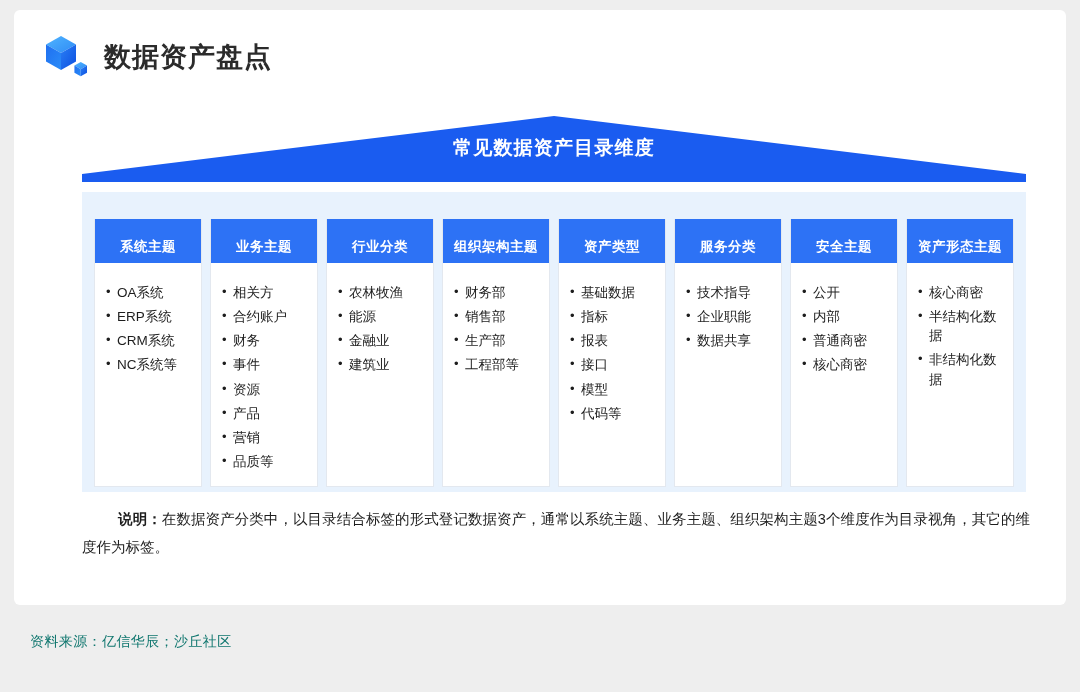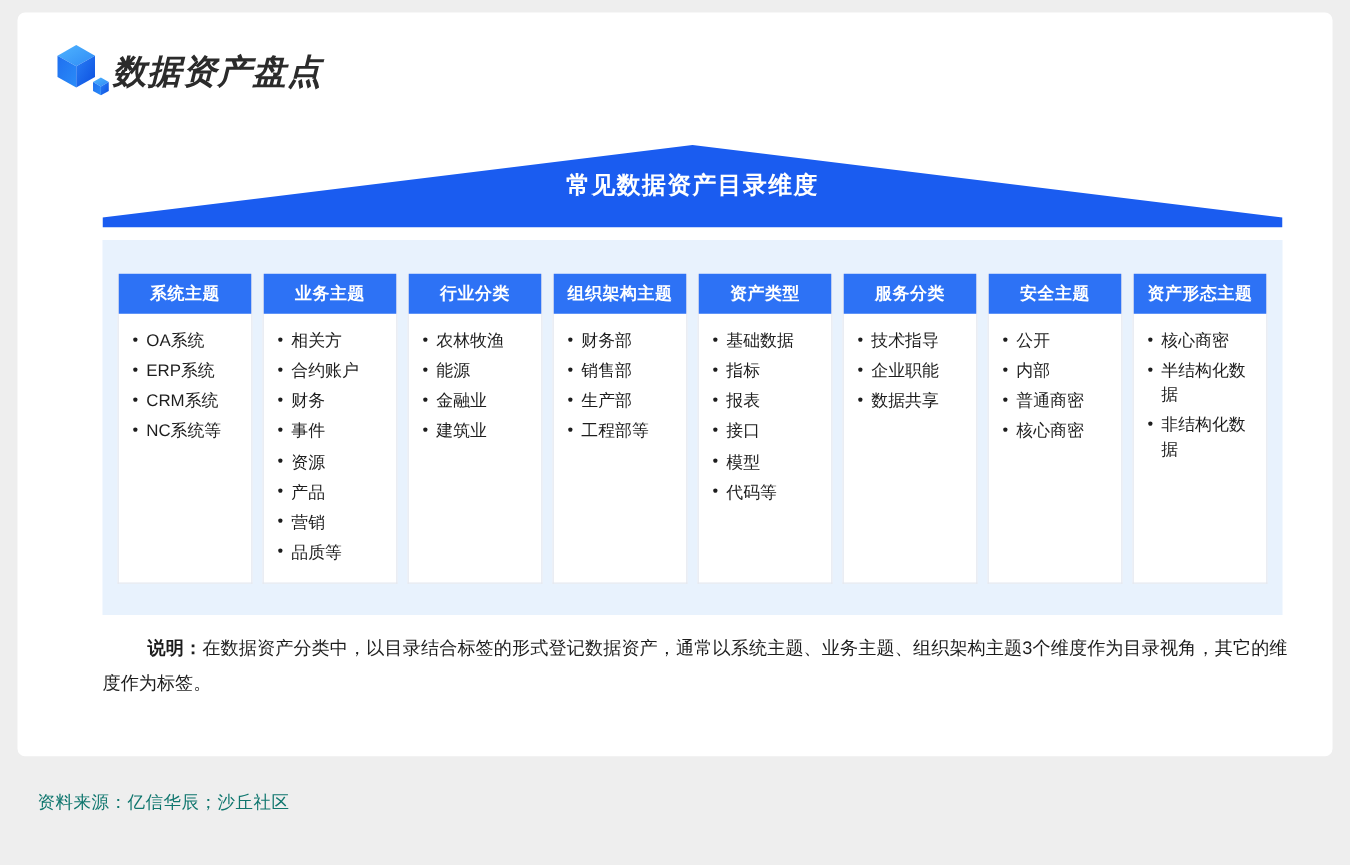--- a/index.html
+++ b/index.html
@@ -28,21 +28,21 @@
     border-radius: 6px;
   }
 
   
   .header {
     position: absolute;
     left: 30px;
     top: 24px;
     display: flex;
     align-items: center;
-    font-style: italic;
+    gap: 14px;
   }
   .logo-wrap {
     width: 46px;
     height: 46px;
     position: relative;
     flex: 0 0 auto;
   }
   .logo-wrap svg { display: block; }
   .page-title {
     font-size: 27px;
@@ -106,27 +106,28 @@
     min-height: 243px;
     display: flex;
     flex-direction: column;
   }
   .col-head {
     background: #2d72f5;
     color: #ffffff;
     font-size: 13.5px;
     font-weight: bold;
     text-align: center;
-    padding: 7px 2px 7px 2px;
+    padding: 19px 2px 7px 2px;
     letter-spacing: 0.5px;
     white-space: nowrap;
   }
   .col-body {
     padding: 12px 12px 10px 11px;
     flex: 1 1 auto;
+    margin-top: 8px;
   }
   .col-item {
     font-size: 13.5px;
     color: #1d1d1d;
     line-height: 1.42;
     margin-bottom: 5px;
     padding-left: 11px;
     position: relative;
   }
   .col-item::before {

